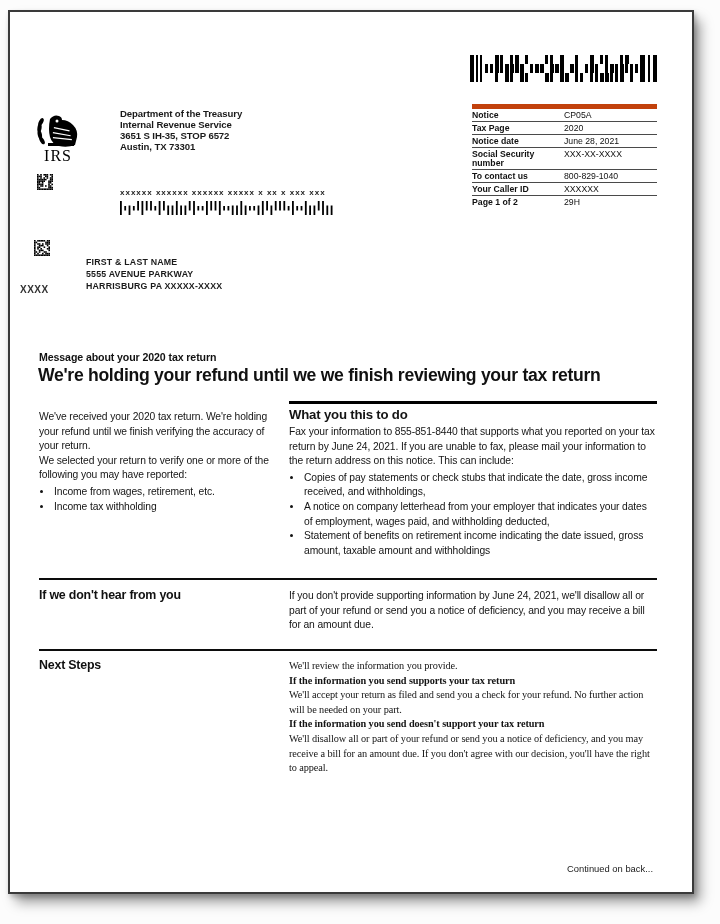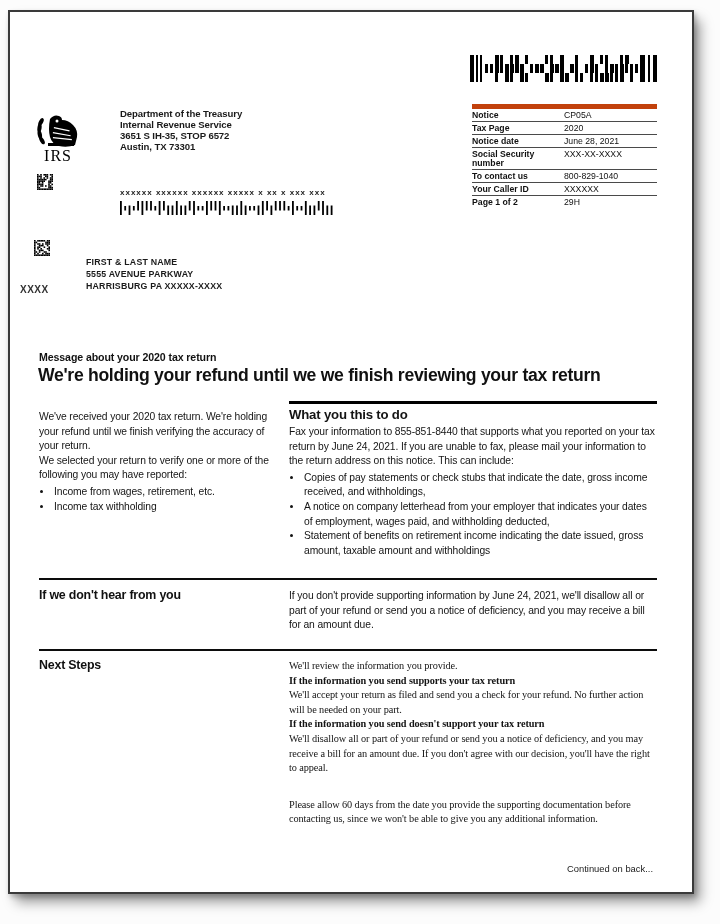--- a/index.html
+++ b/index.html
@@ -429,18 +429,17 @@
 
   <div class="abs divider" id="divider-2"></div>
 
   <h2 class="abs h-side" id="next-head">Next Steps</h2>
   <div class="abs body-text" id="next-col">
     <p>We'll review the information you provide.</p>
     <p class="bold-line">If the information you send supports your tax return</p>
     <p>We'll accept your return as filed and send you a check for your refund. No further action will be needed on your part.</p>
     <p class="bold-line">If the information you send doesn't support your tax return</p>
     <p>We'll disallow all or part of your refund or send you a notice of deficiency, and you may receive a bill for an amount due. If you don't agree with our decision, you'll have the right to appeal.</p>
-    <p class="closing">Please allow 60 days from the date you provide the supporting documentation before contacting us, since we won't be able to give you any additional information.</p>
   </div>
 
   <div class="abs" id="footer-note">Continued on back...</div>
 
 </div>
 
 </body></html>

